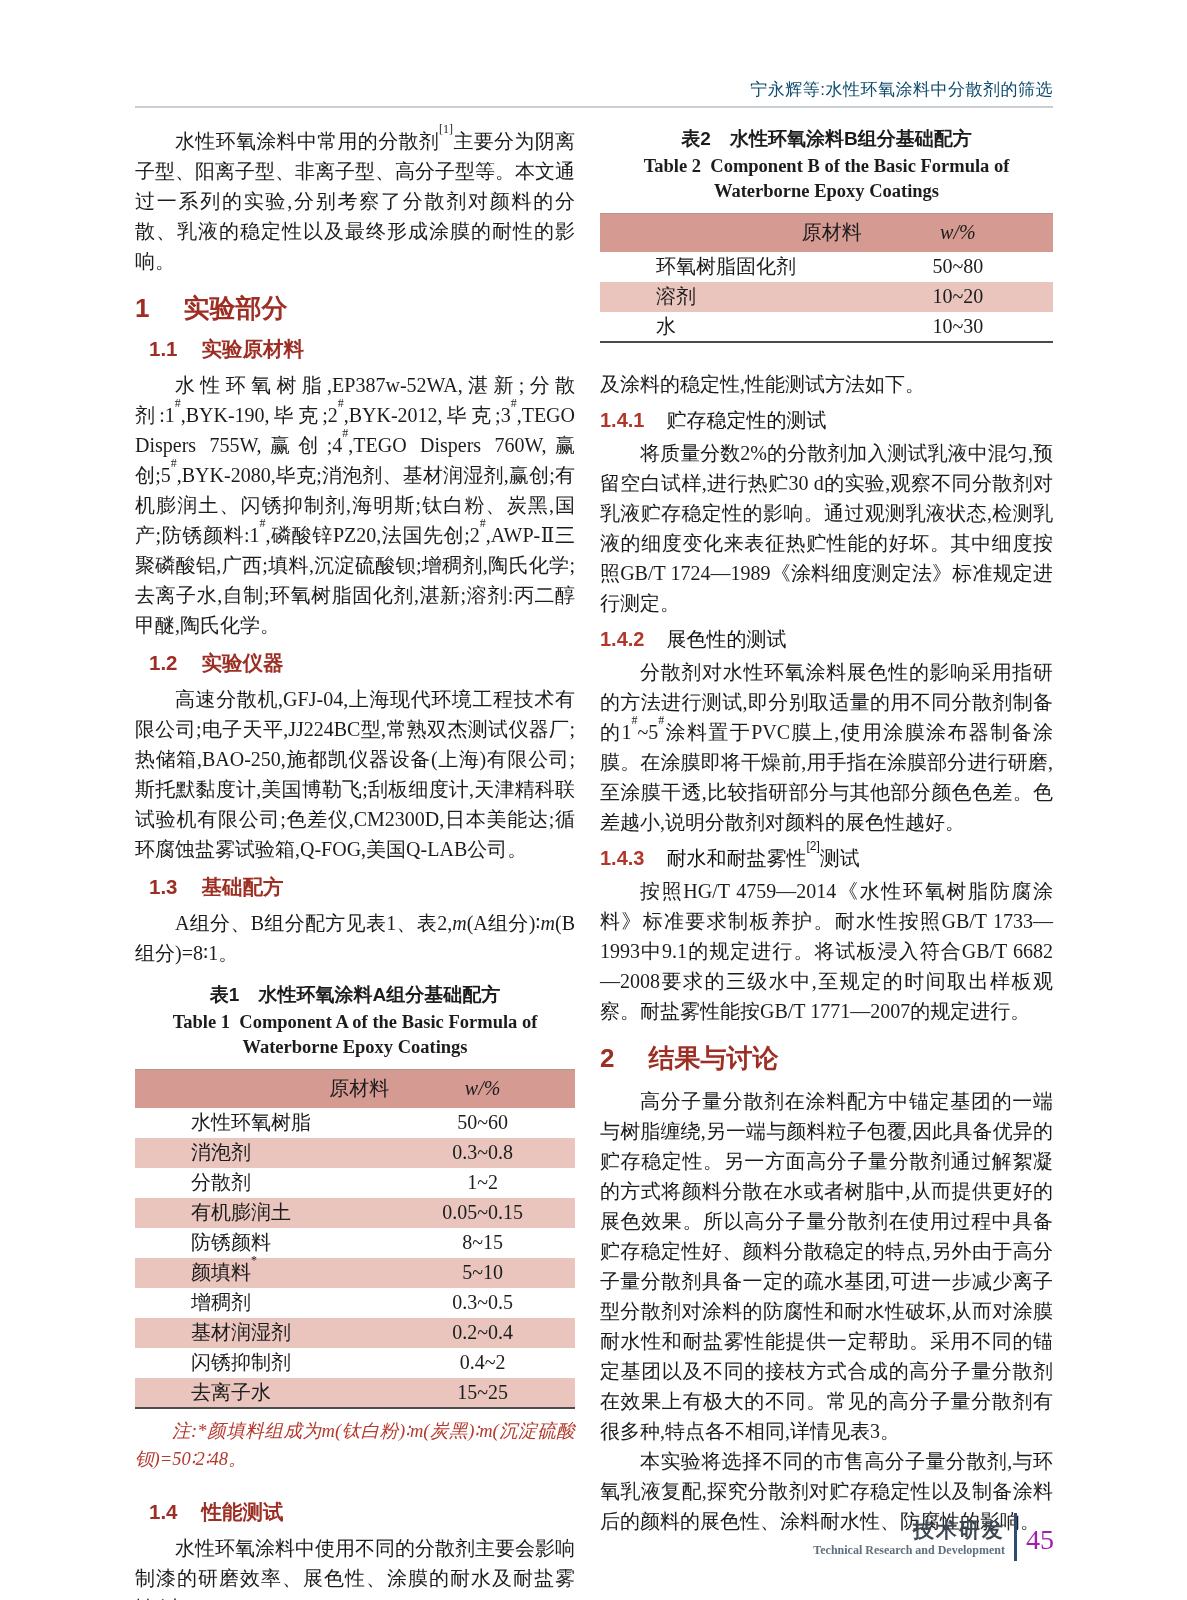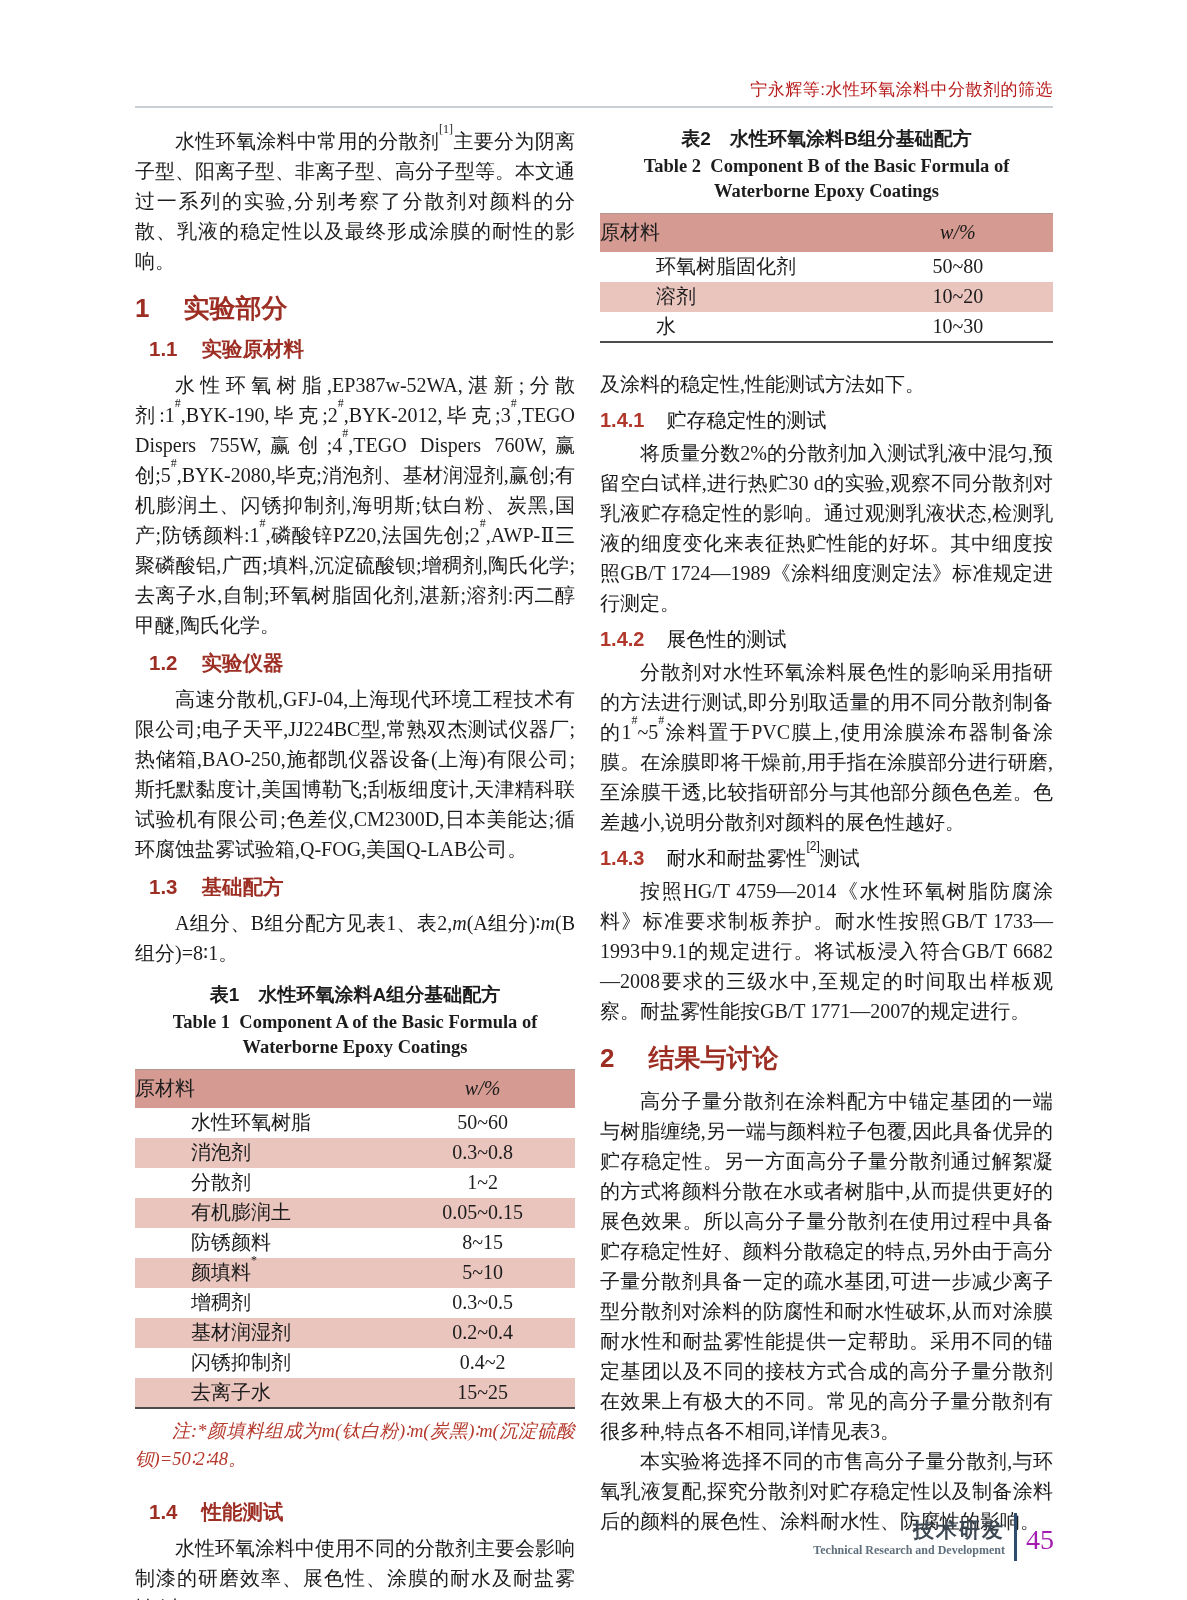--- a/index.html
+++ b/index.html
@@ -1,20 +1,20 @@
 <!DOCTYPE html>
 <html><head>
 <meta charset="utf-8">
 <style>
   html,body{margin:0;padding:0;background:#ffffff;}
   .page{position:relative;width:1187px;height:1600px;background:#ffffff;overflow:hidden;
         font-family:"Liberation Serif","DejaVu Serif",serif;color:#1c1c1c;}
 
   
-  .running-title{position:absolute;top:78px;right:134px;font-size:17px;color:#b91c1c;
+  .running-title{position:absolute;top:78px;right:134px;font-size:17px;color:#0c4a6e;
                  font-family:"Liberation Sans","DejaVu Sans",sans-serif;letter-spacing:.5px;}
   .head-rule{position:absolute;top:106px;left:135px;width:918px;border-top:2px solid #c9cfd4;}
 
   
   .col{position:absolute;top:126px;}
   .col-left{left:135px;width:440px;}
   .col-right{left:600px;width:453px;}
 
   p.body{font-size:20px;line-height:30px;text-align:justify;margin:0;}
   p.ind{text-indent:2em;}
@@ -38,21 +38,21 @@
   .cap-cn{text-align:center;font-family:"Liberation Sans","DejaVu Sans",sans-serif;
           font-weight:bold;font-size:19px;line-height:25px;margin-bottom:3px;}
   .cap-en{text-align:center;font-weight:bold;font-size:18.5px;line-height:25px;
           margin-bottom:9px;white-space:pre-wrap;}
   table.jtab{width:100%;border-collapse:collapse;border-top:1px solid #b0988f;
              border-bottom:2px solid #4c4c4c;font-size:20px;}
   table.jtab thead tr{background:#d59a92;height:38px;}
   table.jtab tbody tr{height:30px;}
   table.jtab tbody tr:nth-child(even){background:#e9c5be;}
   td.mat{text-align:left;padding-left:56px;}
-  thead td.mat{text-align:left;padding-left:0;}
+  thead td.mat{text-align:right;padding-left:0;}
   td.val{text-align:center;}
   .frac{font-style:italic;}
 
   p.note{font-size:18.5px;line-height:28px;color:#b5392c;font-style:italic;
          text-indent:2em;text-align:justify;margin:8px 0 0;}
 
   
   .footer{position:absolute;right:133px;bottom:36px;display:flex;align-items:center;}
   .f-txt{text-align:right;margin-right:9px;}
   .f-cn{font-family:"Liberation Sans","DejaVu Sans",sans-serif;font-weight:bold;

